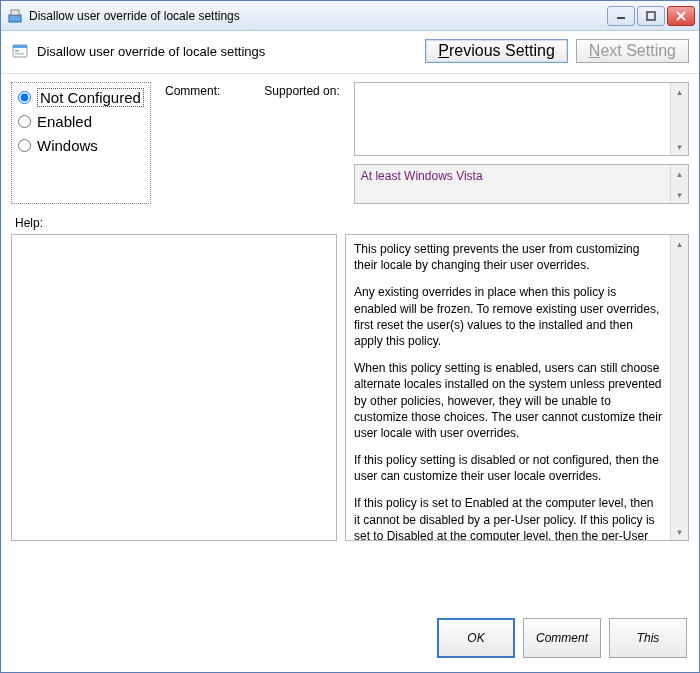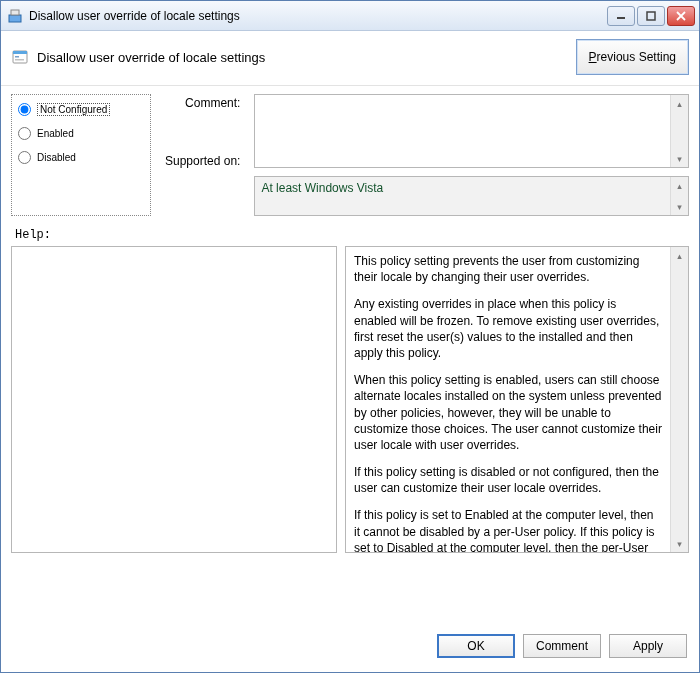--- a/index.html
+++ b/index.html
@@ -67,24 +67,24 @@
     display: flex; align-items: center; justify-content: center;
   }
   .header-row .gp-title {
     flex: 1;
     font-size: 13px;
     color: #000;
   }
   .nav-btns { display: flex; gap: 8px; margin-left: auto; }
   .nav-btn {
     min-width: 100px;
-    height: 36px;
+    height: 24px;
     border: 1px solid #a8a8a8;
     background: linear-gradient(to bottom, #fdfdfd, #eaeaea);
-    font-size: 12px;
+    font-size: 16px;
     padding: 8px 12px;
     cursor: pointer;
     text-align: center;
     display:flex; align-items:center; justify-content:center;
   }
   .nav-btn.active { border-color: #7b9ecd; box-shadow: inset 0 0 0 1px #cfe0f5; }
   .nav-btn.disabled { color: #9a9a9a; cursor: default; }
   .nav-btn .ul { text-decoration: underline; }
 
   
@@ -98,28 +98,28 @@
     border: 1px dotted #888;
     padding: 2px;
   }
   .radio-item {
     display: flex; align-items: center;
     height: 24px;
     cursor: pointer;
     padding-left: 2px;
   }
   .radio-item input[type=radio] { margin: 0 6px 0 2px; }
-  .radio-item span { font-size: 10px; }
+  .radio-item span { font-size: 15px; }
   .radio-item.focused span {
     border: 1px dotted #555;
     padding: 0 2px;
   }
 
   .labels-col {
-    display: flex; flex-direction: column;
+    display: flex; flex-direction: row;
     gap: 44px;
     padding-top: 2px;
   }
   .lbl { font-size: 12px; text-align: right; }
 
   .fields-col { flex: 1; display: flex; flex-direction: column; gap: 8px; }
   .textarea-wrap {
     position: relative;
     border: 1px solid #b7b7b7;
     background: #fff;
@@ -127,41 +127,41 @@
   }
   .comment-box { height: 74px; }
   .supported-box { height: 40px; background: #f2f2f2; }
   .textarea-wrap .content {
     flex: 1;
     padding: 4px 6px;
     font-size: 12px;
     color: #444;
     overflow: hidden;
   }
-  .supported-box .content { color: #14532d; }
+  .supported-box .content { color: #701a75; }
   .scroll-strip {
     width: 18px;
     background: #efefef;
     border-left: 1px solid #dcdcdc;
     display: flex; flex-direction: column; justify-content: space-between;
   }
   .scroll-arrow {
     height: 17px;
     display:flex; align-items:center; justify-content:center;
     color:#7a7a7a;
     font-size:9px;
   }
 
   
   .mid-labels {
     display: flex;
     padding: 12px 12px 4px 14px;
   }
   .mid-labels .opt-lbl { width: 326px; }
-  .mid-labels .help-lbl { flex: 1; font-family: Liberation Mono, monospace; }
+  .mid-labels .help-lbl { flex: 1; }
 
   
   .panels {
     display: flex;
     gap: 8px;
     padding: 0 10px;
     flex: 1;
     min-height: 0;
   }
   .panel {
@@ -185,25 +185,26 @@
 
   
   .footer {
     display: flex;
     justify-content: flex-end;
     gap: 8px;
     padding: 12px 12px 14px 12px;
   }
   .btn {
     min-width: 78px;
-    height: 24px;
+    height: 40px;
     border: 1px solid #a8a8a8;
     background: linear-gradient(to bottom, #fdfdfd, #eaeaea);
     font-size: 12px;
     cursor: pointer;
+    font-style: italic;
   }
   .btn.primary { border: 2px solid #3b77c6; }
 </style>
 </head>
 <body>
 
 <div class="window">
 
   <div class="titlebar">
     <span class="app-icon">
@@ -240,36 +241,39 @@
         <rect x="1" y="2" width="14" height="3" fill="#5aa6e2"></rect>
         <rect x="3" y="7" width="4" height="1.5" fill="#7aa0c8"></rect>
         <rect x="3" y="10" width="9" height="1.5" fill="#c0c0c0"></rect>
       </svg>
     </span>
     <span class="gp-title">Disallow user override of locale settings</span>
     <div class="nav-btns">
       <button class="nav-btn active">
         <span><span class="ul">P</span><span>revious Setting</span></span>
       </button>
+      <button class="nav-btn disabled">
+        <span><span class="ul">N</span><span>ext Setting</span></span>
+      </button>
     </div>
   </div>
 
   <div class="config-area">
     <div class="radio-group">
       <label class="radio-item focused">
         <input type="radio" name="state" checked="" style="">
         <span>Not Configured</span>
       </label>
       <label class="radio-item">
         <input type="radio" name="state" style="">
         <span>Enabled</span>
       </label>
       <label class="radio-item">
         <input type="radio" name="state" style="">
-        <span>Disabled</span>
+        <span>Windows</span>
       </label>
     </div>
 
     <div class="labels-col">
       <div class="lbl">Comment:</div>
       <div class="lbl">Supported on:</div>
     </div>
 
     <div class="fields-col">
       <div class="textarea-wrap comment-box">
@@ -307,16 +311,16 @@
       <div class="scroll-strip">
         <div class="scroll-arrow">▴</div>
         <div class="scroll-arrow">▾</div>
       </div>
     </div>
   </div>
 
   <div class="footer">
     <button class="btn primary">OK</button>
     <button class="btn">Comment</button>
-    <button class="btn">Apply</button>
+    <button class="btn">This</button>
   </div>
 
 </div>
 
 </body></html>

